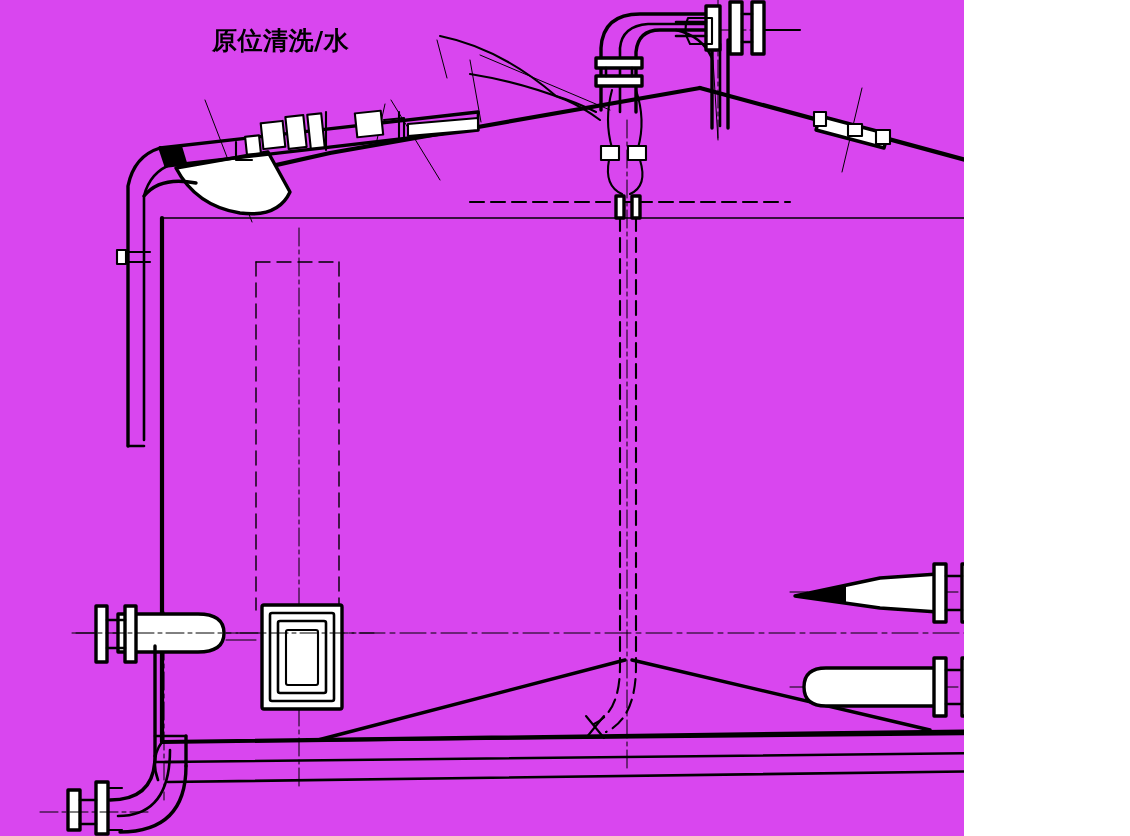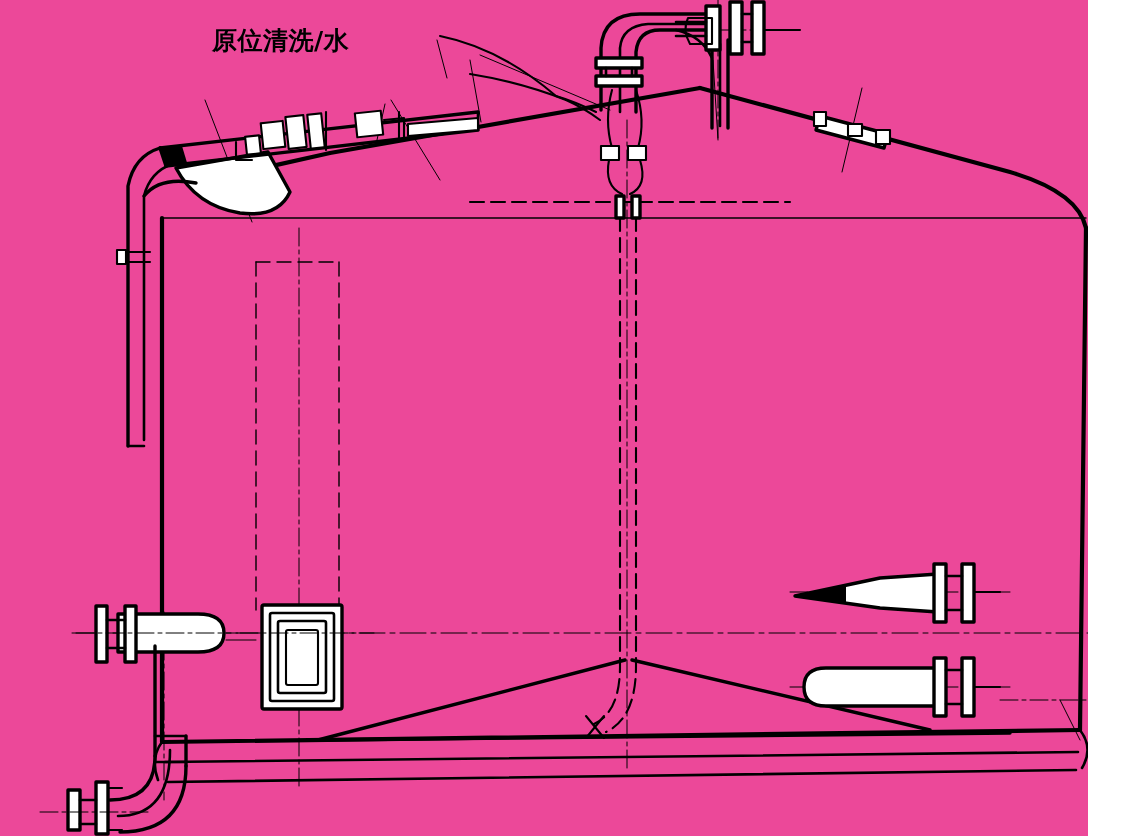--- a/index.html
+++ b/index.html
@@ -6,23 +6,23 @@
   html, body {
     margin: 0;
     padding: 0;
     background: #ffffff;
   }
   body {
     font-family: "Liberation Sans", sans-serif;
   }
   #drawing-root {
     position: relative;
-    width: 1088px;
+    width: 964px;
     height: 836px;
-    background: #ec4899;
+    background: #d946ef;
     overflow: hidden;
   }
   #drawing-svg {
     position: absolute;
     top: 0;
     left: 0;
     width: 1130px;
     height: 836px;
     display: block;
   }

